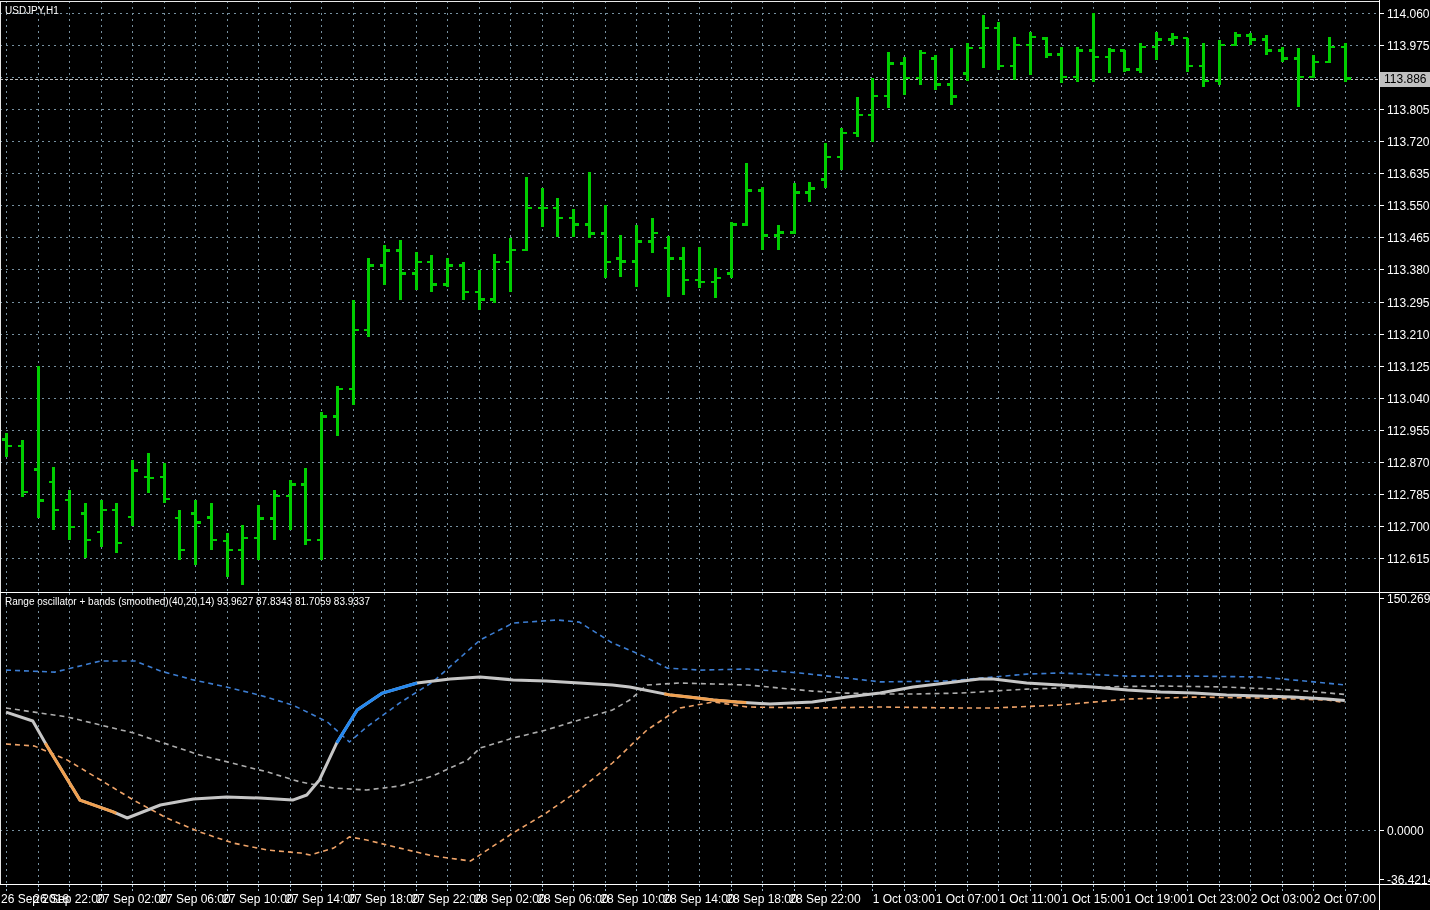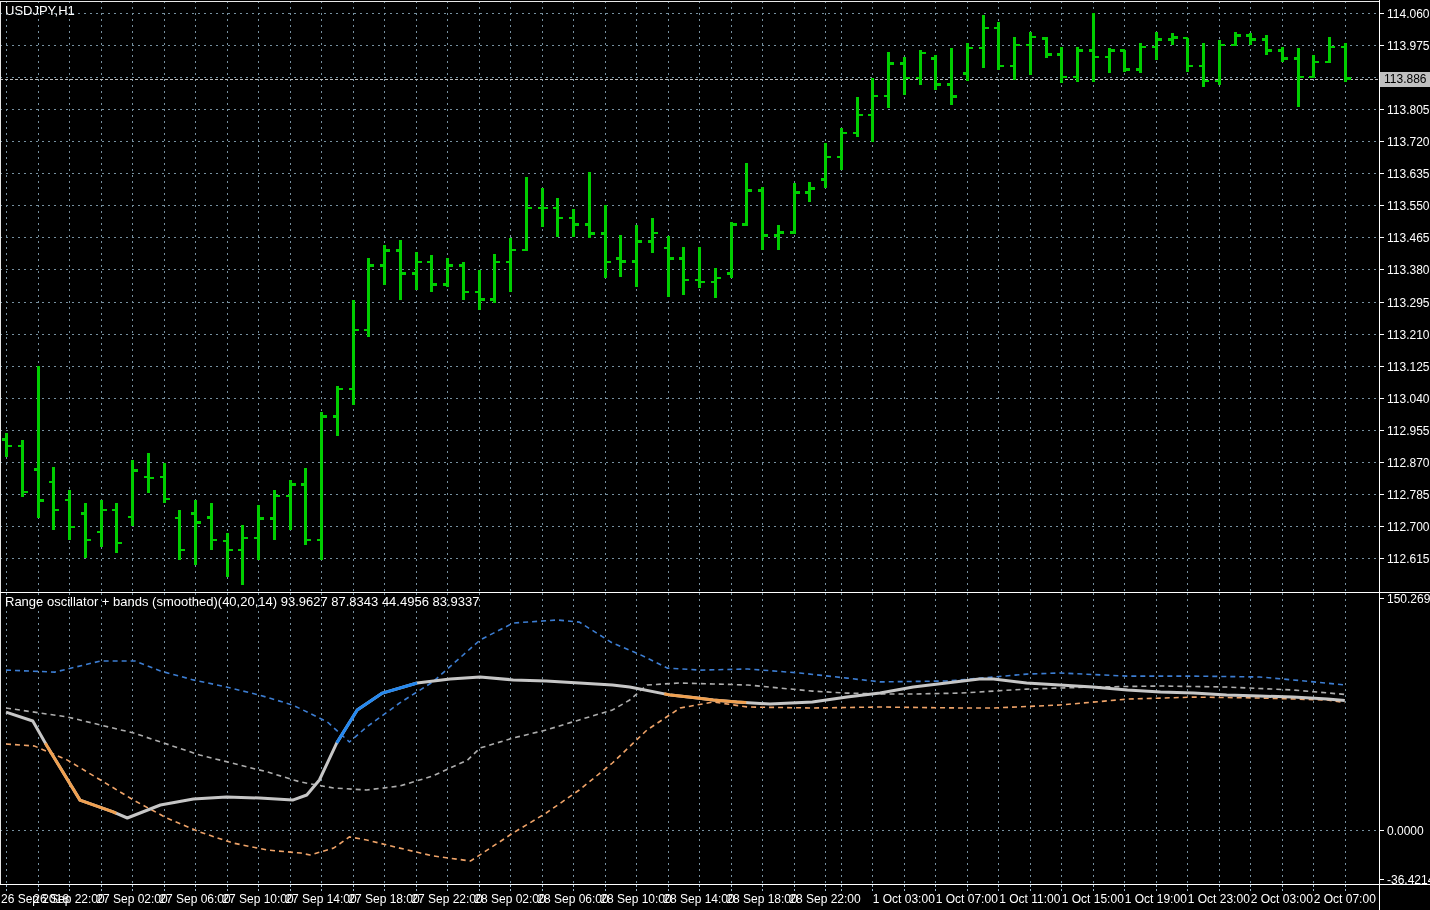--- a/index.html
+++ b/index.html
@@ -2,21 +2,21 @@
 <html><head>
 <meta charset="utf-8">
 <style>
   html,body{margin:0;padding:0;background:#000;}
   #chart-window{
     position:relative;width:1430px;height:910px;background:#000;
     font-family:"Liberation Sans", sans-serif;overflow:hidden;
   }
   #chart-root svg{display:block;}
   .overlay-label{
-    position:absolute;color:#fff;font-size:13px;line-height:14px;
+    position:absolute;color:#fff;font-size:10px;line-height:14px;
     font-family:"Liberation Sans", sans-serif;white-space:nowrap;z-index:5;
   }
   #symbol-label{left:5px;top:4px;}
   #indicator-label{left:5px;top:595px;}
   #price-tag{
     position:absolute;left:1380px;top:71px;width:49px;height:15px;
     background:#c0c0c0;color:#000;font-size:12px;line-height:15px;
     font-family:"Liberation Sans", sans-serif;padding-left:4px;z-index:6;
   }
 </style>
@@ -86,15 +86,15 @@
           <text x="1029.8" y="903" fill="#ffffff" font-size="12" text-anchor="middle">1 Oct 11:00</text>
           <text x="1092.8" y="903" fill="#ffffff" font-size="12" text-anchor="middle">1 Oct 15:00</text>
           <text x="1155.8" y="903" fill="#ffffff" font-size="12" text-anchor="middle">1 Oct 19:00</text>
           <text x="1218.8" y="903" fill="#ffffff" font-size="12" text-anchor="middle">1 Oct 23:00</text>
           <text x="1281.8" y="903" fill="#ffffff" font-size="12" text-anchor="middle">2 Oct 03:00</text>
           <text x="1344.8" y="903" fill="#ffffff" font-size="12" text-anchor="middle">2 Oct 07:00</text>
         </g>
       </svg>
     </div>
   <div id="symbol-label" class="overlay-label">USDJPY,H1</div>
-  <div id="indicator-label" class="overlay-label">Range oscillator + bands (smoothed)(40,20,14) 93.9627 87.8343 44.4956 83.9337</div>
+  <div id="indicator-label" class="overlay-label">Range oscillator + bands (smoothed)(40,20,14) 93.9627 87.8343 81.7059 83.9337</div>
   <div id="price-tag" style="top: 71.5px;">113.886</div>
 </div>
 
 </body></html>

